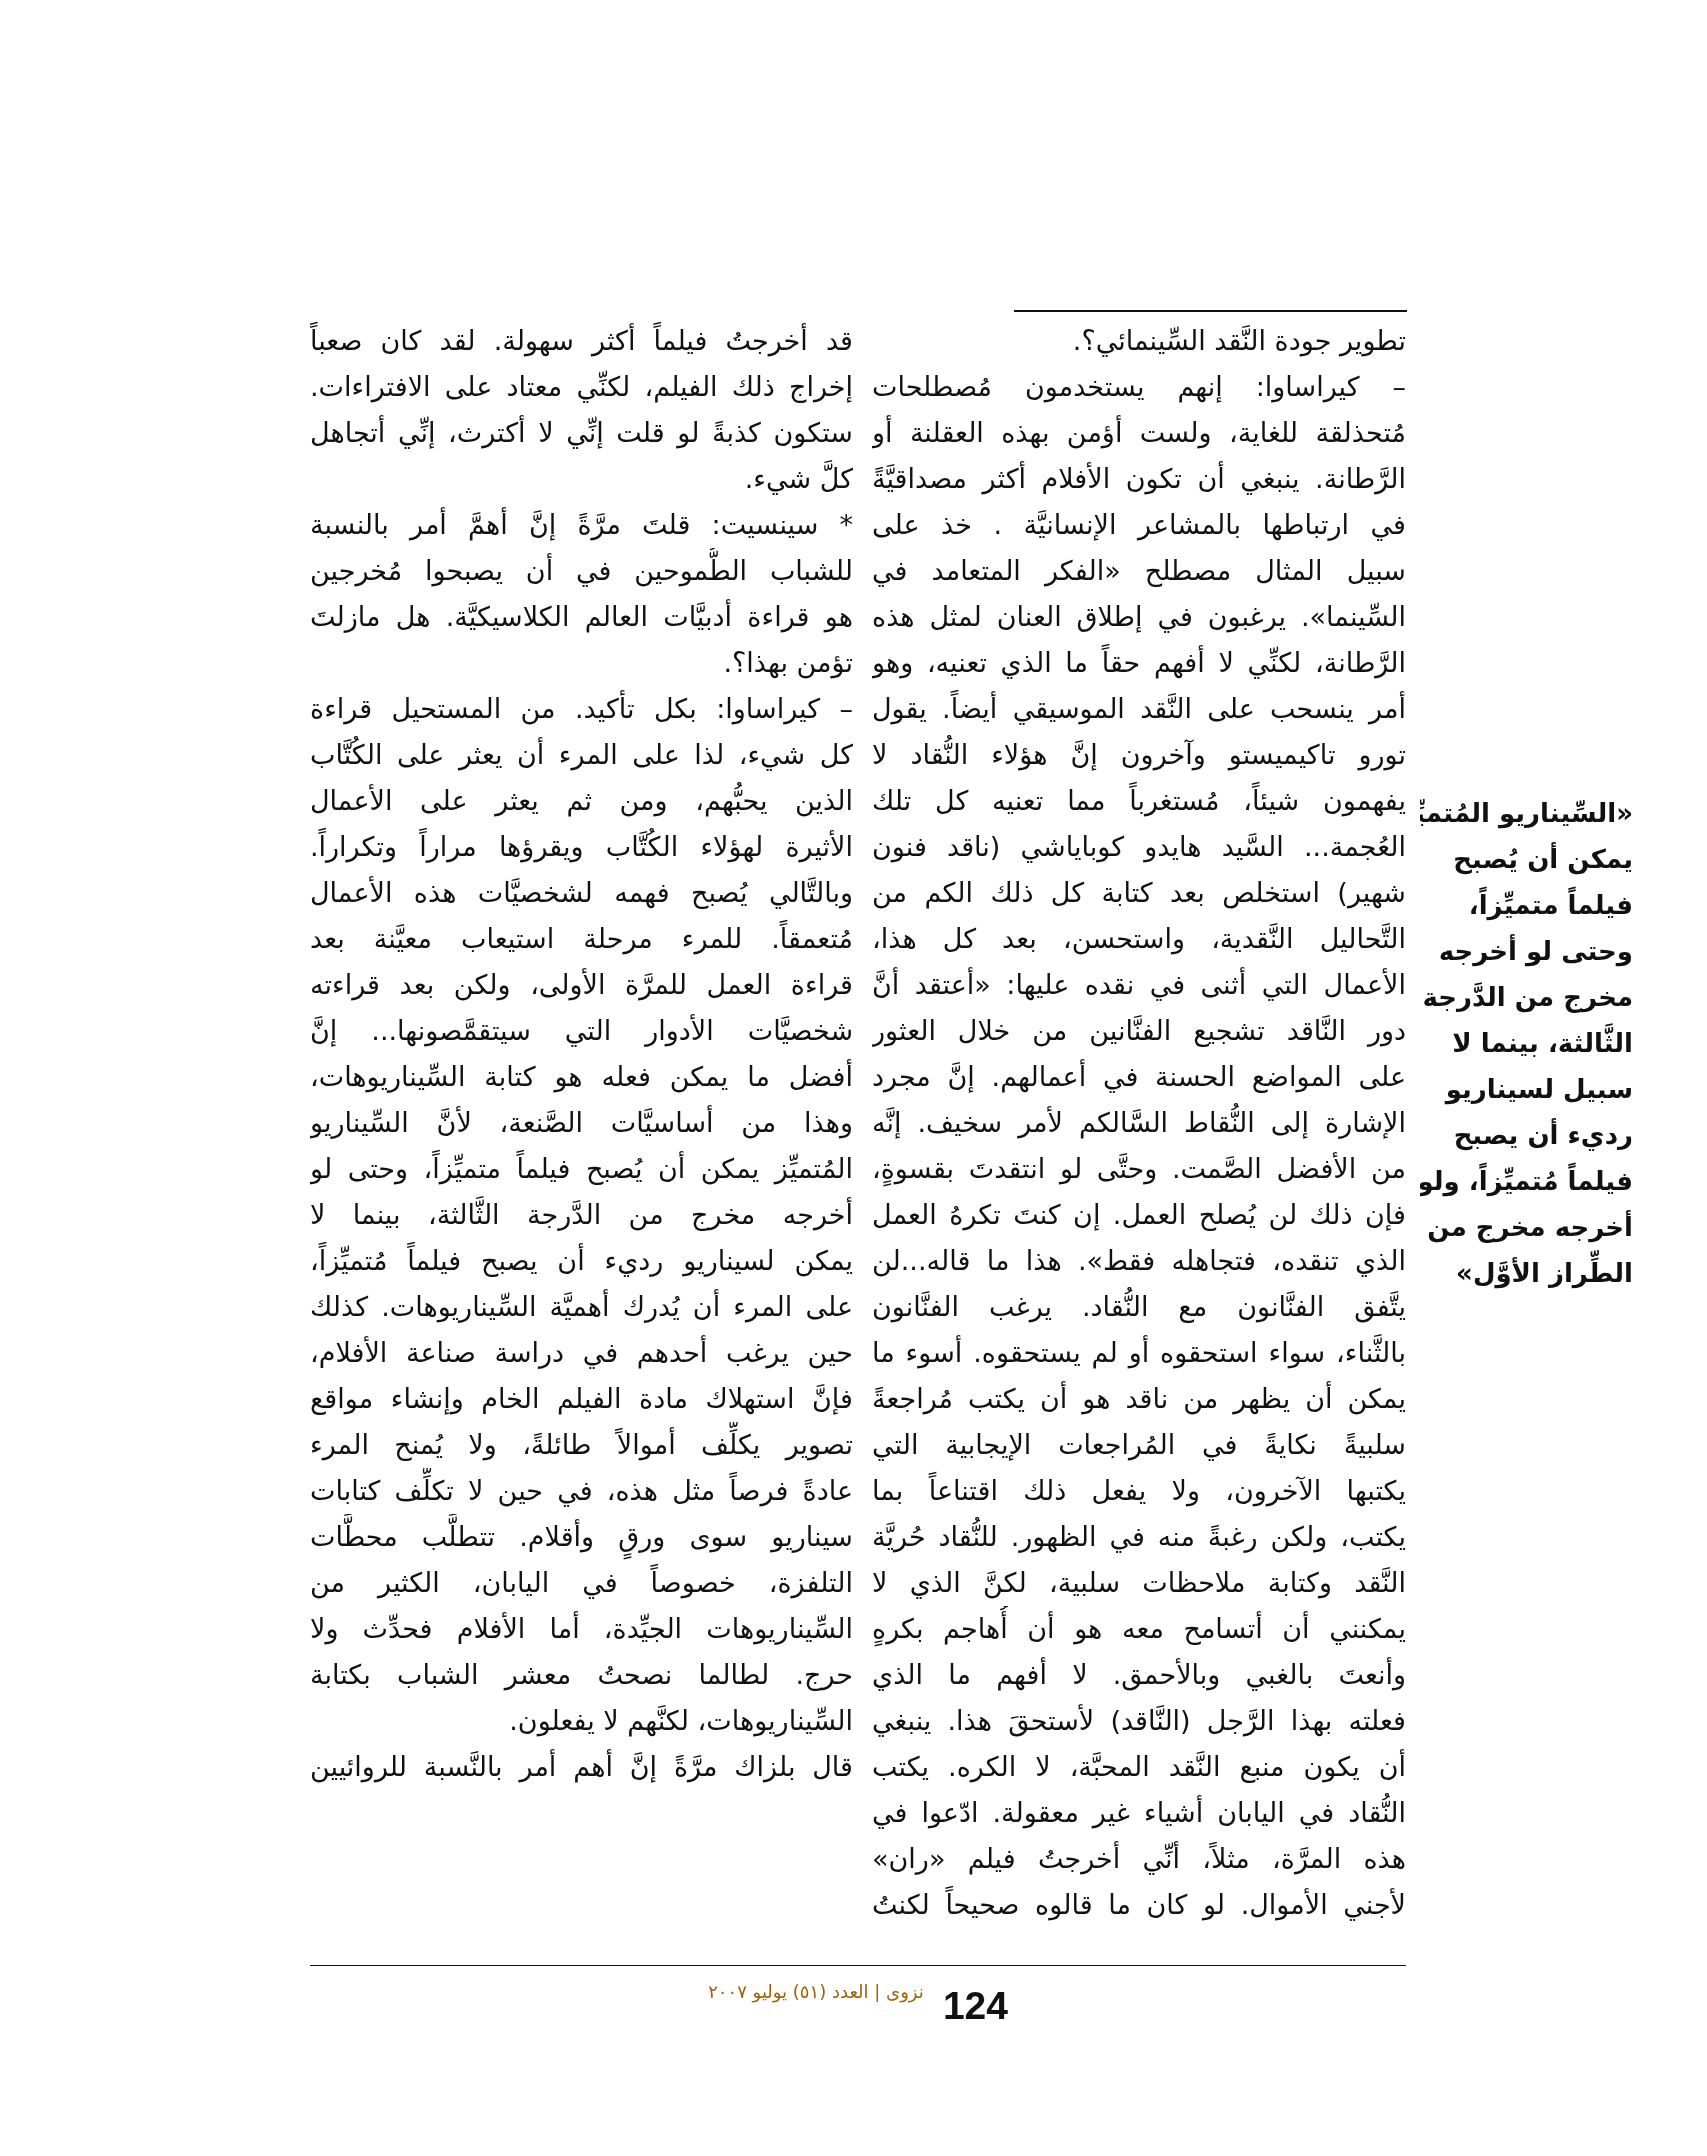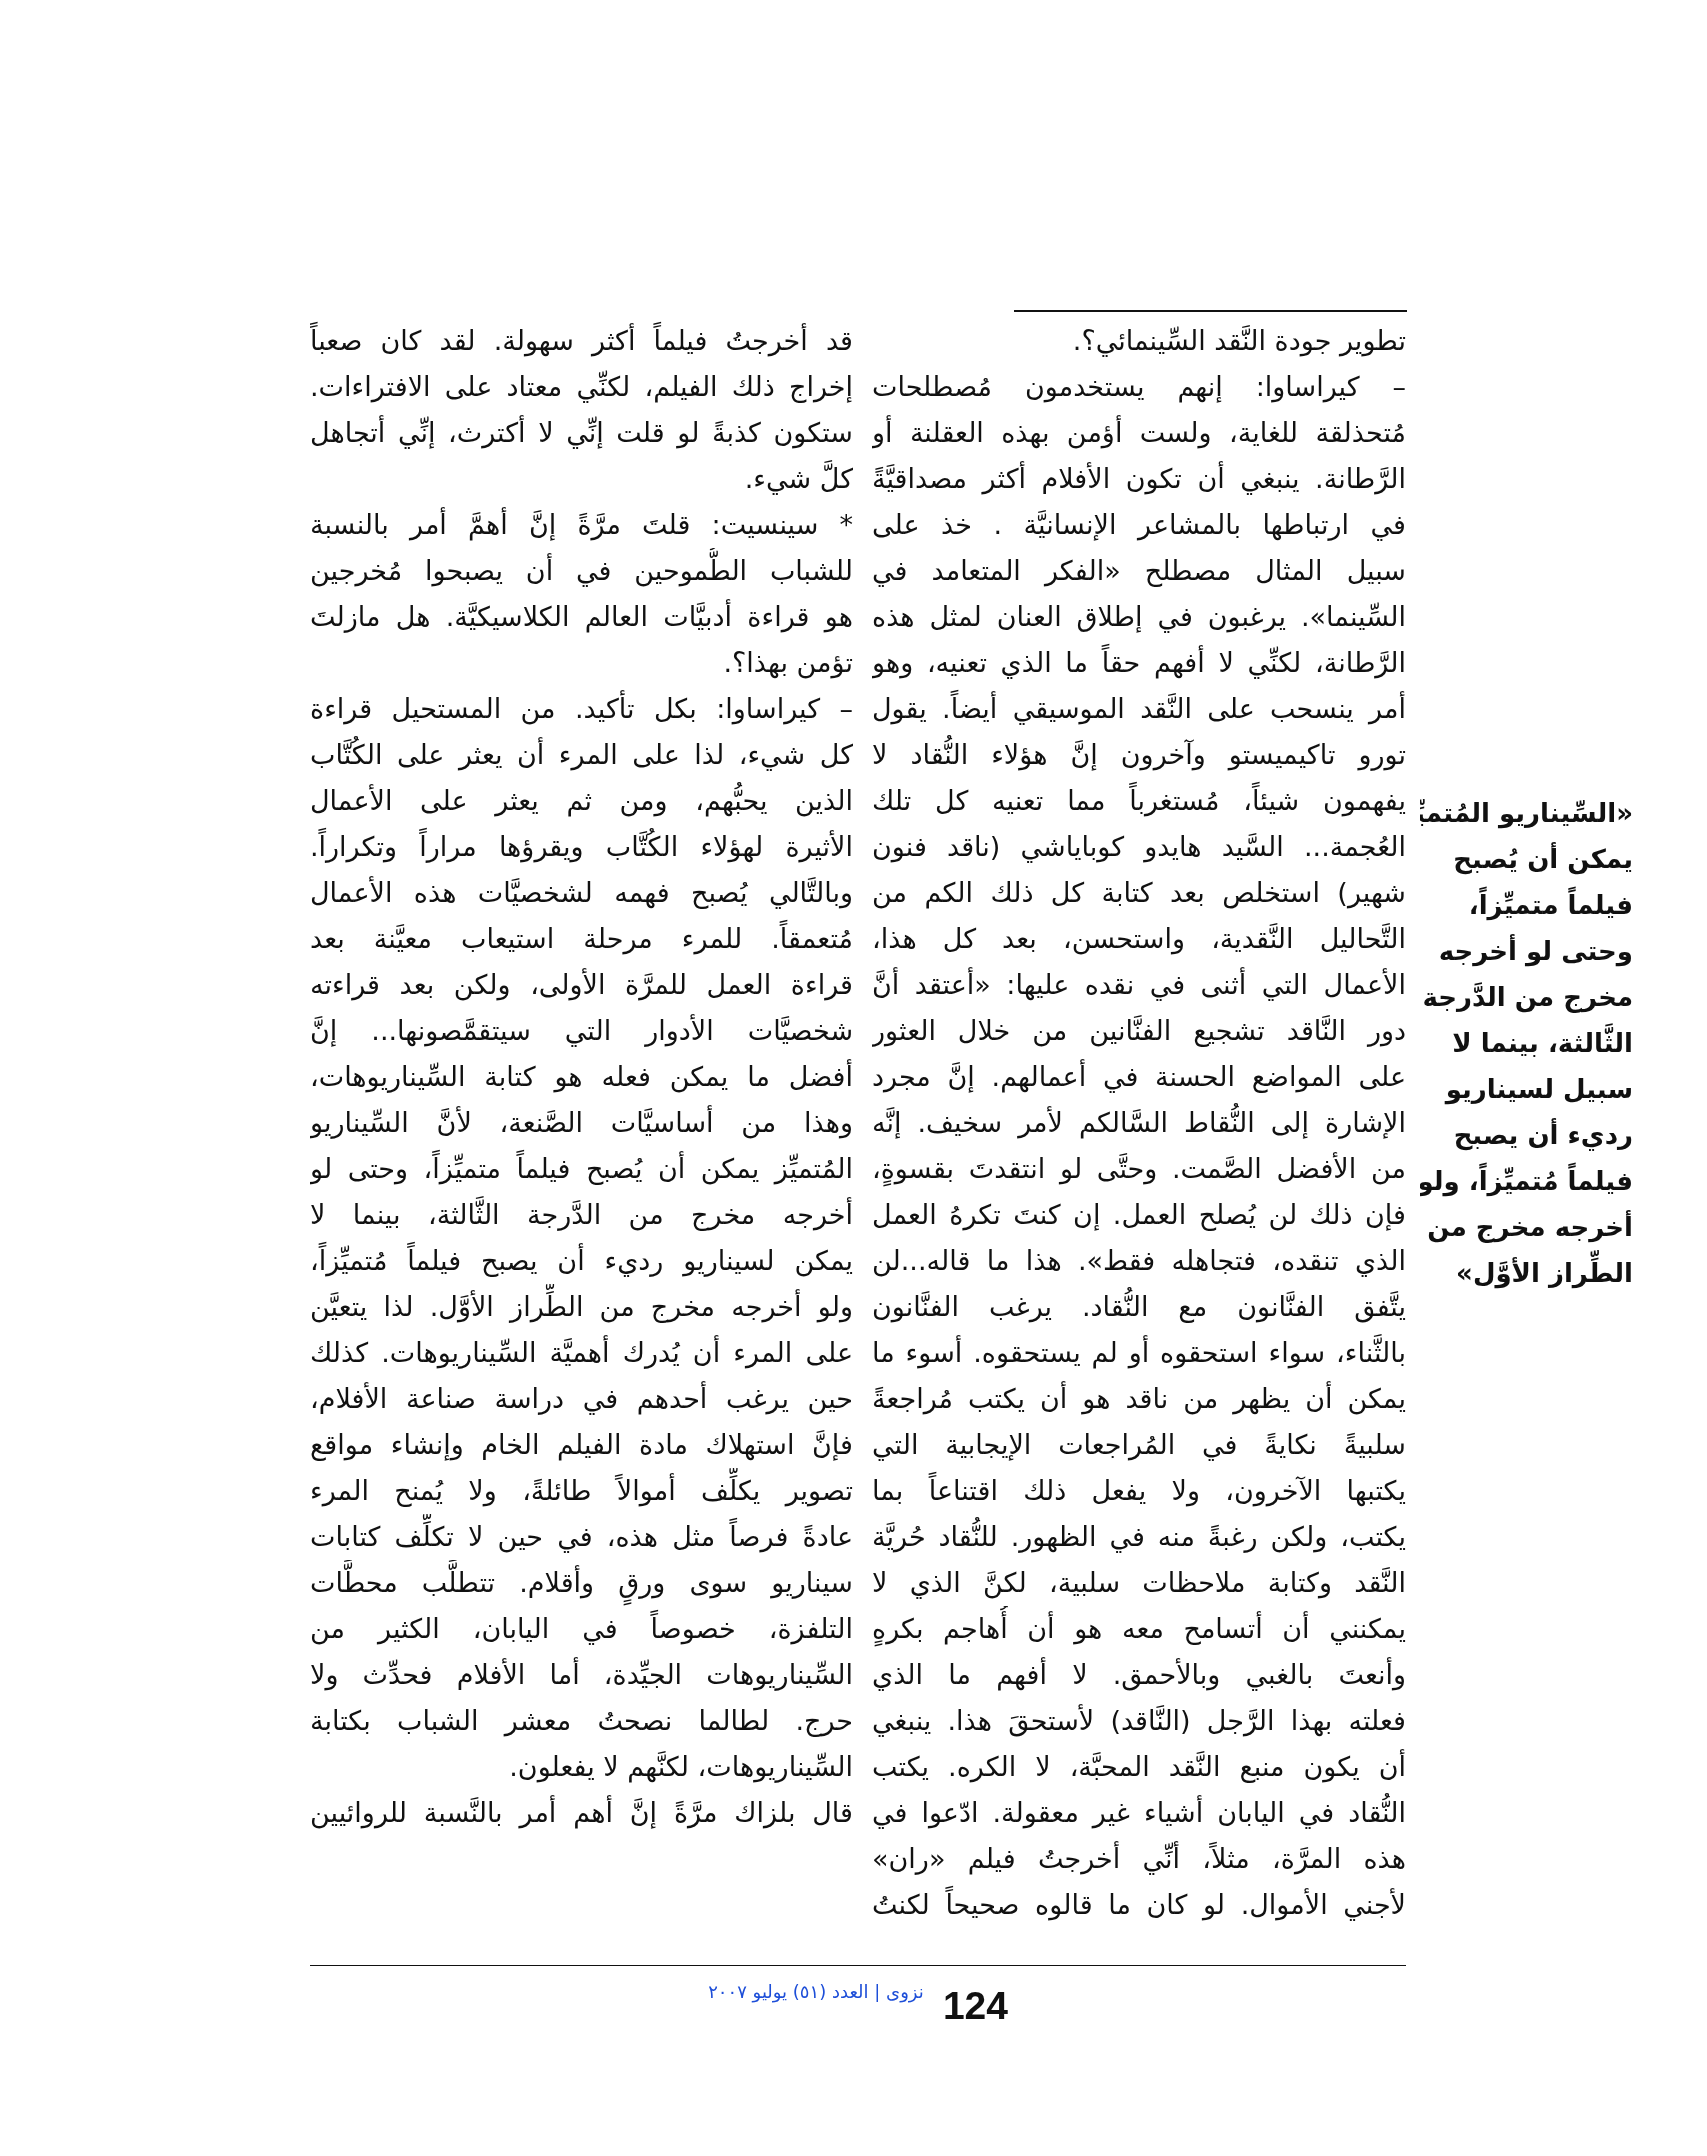--- a/index.html
+++ b/index.html
@@ -11,21 +11,21 @@
   .line.last { text-align-last: right; }
   .bold { font-weight: normal; }
   #col-right { left: 872px; top: 318px; width: 534px; }
   #col-left  { left: 310px; top: 318px; width: 543px; }
   #pull { left: 1420px; top: 790px; width: 213px; }
   #pull .line { font-size: 26px; font-weight: bold; text-align: right; text-align-last: right; height: 46px; line-height: 46px; }
   .rule { position: absolute; height: 1.9px; background: #111; }
   #rule-top { left: 1014px; top: 310px; width: 393px; }
   #rule-bottom { left: 310px; top: 1965px; width: 1096px; height: 1.4px; }
   #footer-issue { position: absolute; left: 624px; top: 1981px; width: 384px; text-align: center;
-                  direction: rtl; font-size: 18px; color: #1d4ed8; }
+                  direction: rtl; font-size: 18px; color: #a16207; }
   #footer-page { position: absolute; left: 624px; top: 1984px; width: 384px; text-align: right;
                  font-size: 39px; font-weight: bold; font-family: "Liberation Sans", sans-serif; }
 </style>
 </head>
 <body>
 
 <div class="rule" id="rule-top"></div>
 
 <div class="col" id="col-right">
     <div class="line bold last">تطوير جودة النَّقد السِّينمائي؟.</div>
@@ -79,21 +79,20 @@
     <div class="line">الأثيرة لهؤلاء الكُتَّاب ويقرؤها مراراً وتكراراً.</div>
     <div class="line">وبالتَّالي يُصبح فهمه لشخصيَّات هذه الأعمال</div>
     <div class="line">مُتعمقاً. للمرء مرحلة استيعاب معيَّنة بعد</div>
     <div class="line">قراءة العمل للمرَّة الأولى، ولكن بعد قراءته</div>
     <div class="line">شخصيَّات الأدوار التي سيتقمَّصونها... إنَّ</div>
     <div class="line">أفضل ما يمكن فعله هو كتابة السِّيناريوهات،</div>
     <div class="line">وهذا من أساسيَّات الصَّنعة، لأنَّ السِّيناريو</div>
     <div class="line">المُتميِّز يمكن أن يُصبح فيلماً متميِّزاً، وحتى لو</div>
     <div class="line">أخرجه مخرج من الدَّرجة الثَّالثة، بينما لا</div>
     <div class="line">يمكن لسيناريو رديء أن يصبح فيلماً مُتميِّزاً،</div>
-    <div class="line">ولو أخرجه مخرج من الطِّراز الأوَّل. لذا يتعيَّن</div>
     <div class="line">على المرء أن يُدرك أهميَّة السِّيناريوهات. كذلك</div>
     <div class="line">حين يرغب أحدهم في دراسة صناعة الأفلام،</div>
     <div class="line">فإنَّ استهلاك مادة الفيلم الخام وإنشاء مواقع</div>
     <div class="line">تصوير يكلِّف أموالاً طائلةً، ولا يُمنح المرء</div>
     <div class="line">عادةً فرصاً مثل هذه، في حين لا تكلِّف كتابات</div>
     <div class="line">سيناريو سوى ورقٍ وأقلام. تتطلَّب محطَّات</div>
     <div class="line">التلفزة، خصوصاً في اليابان، الكثير من</div>
     <div class="line">السِّيناريوهات الجيِّدة، أما الأفلام فحدِّث ولا</div>
     <div class="line">حرج. لطالما نصحتُ معشر الشباب بكتابة</div>
     <div class="line last">السِّيناريوهات، لكنَّهم لا يفعلون.</div>

